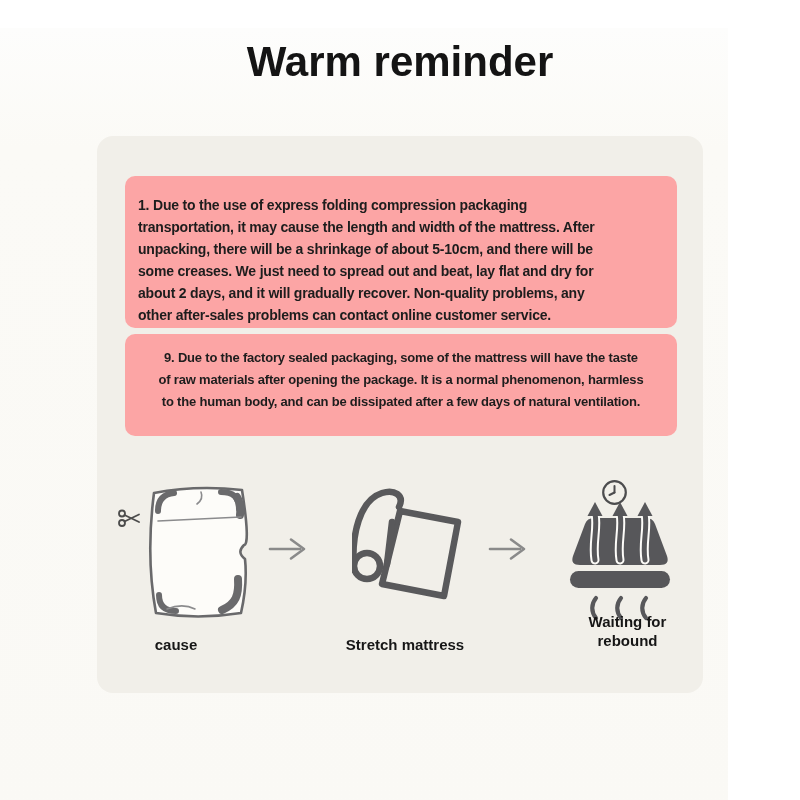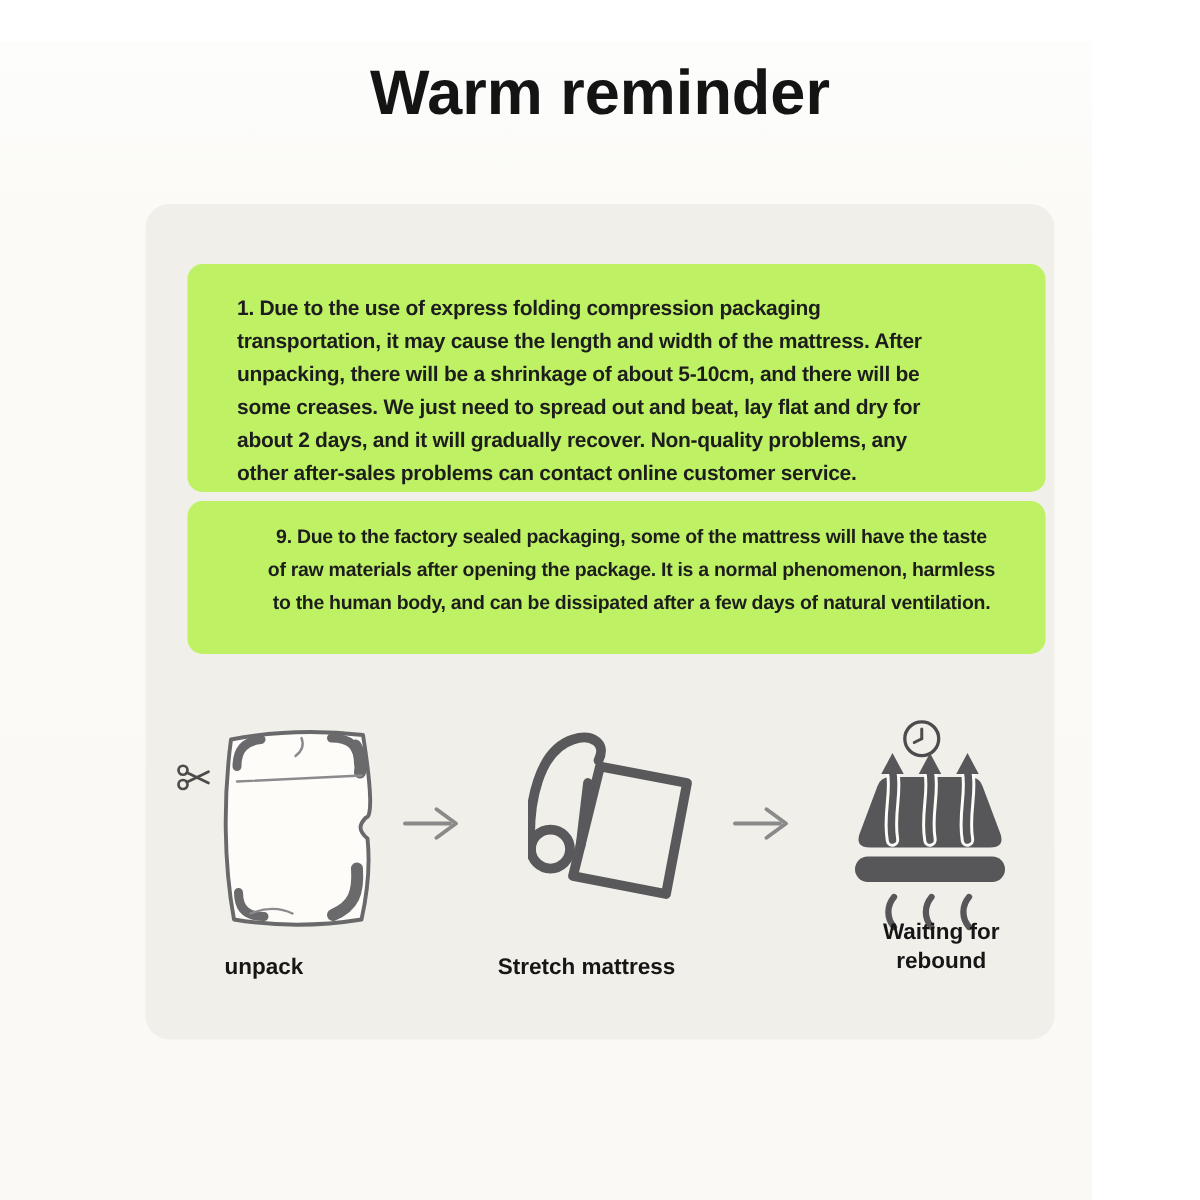--- a/index.html
+++ b/index.html
@@ -13,22 +13,22 @@
     position:absolute; top:10px; left:0; width:800px; margin:0;
     text-align:center; font-size:42px; font-weight:bold; color:#141414;
     letter-spacing:0px;
   }
   .card {
     position:absolute; left:97px; width:606px; background:#f1efe9;
   }
   .card-main { top:108px; height:557px; border-radius:16px; }
   .card-bottom { top:678px; height:122px; border-radius:14px 14px 0 0; }
   .white-box {
-    position:absolute; left:28px; width:552px; background:#bef264;
-    border-radius:10px; overflow:hidden;padding-left:20px;
+    position:absolute; left:28px; width:552px; background:#fca5a5;
+    border-radius:10px; overflow:hidden;
   }
   .box1 { top:40px; height:152px; }
   .box2 { top:198px; height:102px; }
   .note-box { top:16px; left:26px; width:554px; height:106px; border-radius:10px 10px 0 0; }
   .para {
     margin:0; white-space:pre-line; color:#1d1d1d; font-weight:bold;
     letter-spacing:-0.2px;
   }
   .p1 { padding:18px 10px 0 13px; font-size:14px; line-height:22px; text-align:left; }
   .p2 { padding:13px 6px 0 6px; font-size:13px; line-height:22px; text-align:center; }
@@ -85,39 +85,39 @@
         <path d="M14,112 C14,124 21,128 31,128" stroke-width="6"></path>
         <path d="M93,96 C94,112 91,121 77,127" stroke-width="8"></path>
       </g>
       <g stroke="#8b8b8d" fill="none" stroke-linecap="round" stroke-width="1.6">
         <path d="M13,38 L96,34"></path>
         <path d="M56,9 C58,14 56,18 52,21"></path>
         <path d="M22,126 C32,122 42,122 50,126"></path>
       </g>
     </svg>
 
-    <div class="step-label" style="left:19px; top:499px; width:120px;">unpack</div>
+    <div class="step-label" style="left:19px; top:499px; width:120px;">cause</div>
 
     <svg class="step-arrow" style="left:170px; top:400px;" width="42" height="26" viewBox="0 0 42 26">
       <g stroke="#8a8a8a" stroke-width="2.6" fill="none" stroke-linecap="round" stroke-linejoin="round">
         <path d="M3,13 L33,13"></path>
         <path d="M24,3.5 L37,13 L24,22.5"></path>
       </g>
     </svg>
 
     <svg class="step-icon" style="left:255px; top:350px;" width="113" height="130" viewBox="0 0 113 130">
       <g stroke="#59595b" stroke-width="6.5" fill="none" stroke-linecap="round" stroke-linejoin="round">
         <path d="M48,25 L106,36 L92,110 L30,98 Z"></path>
         <path d="M2,84 C-1,48 8,14 30,7 C42,3 53,9 47,21"></path>
         <circle cx="15" cy="80" r="13"></circle>
         <path d="M40,36 L35,78"></path>
       </g>
     </svg>
 
-    <div class="step-label" style="left:214px; top:499px; width:160px;">Stretch mattress</div>
+    <div class="step-label" style="left:228px; top:499px; width:160px;">Stretch mattress</div>
 
     <svg class="step-arrow" style="left:390px; top:400px;" width="42" height="26" viewBox="0 0 42 26">
       <g stroke="#8a8a8a" stroke-width="2.6" fill="none" stroke-linecap="round" stroke-linejoin="round">
         <path d="M3,13 L33,13"></path>
         <path d="M24,3.5 L37,13 L24,22.5"></path>
       </g>
     </svg>
 
     <svg class="step-icon" style="left:504px; top:343px;" width="27" height="27" viewBox="0 0 27 27">
       <circle cx="13.5" cy="13.5" r="11.3" fill="none" stroke="#4c4c4e" stroke-width="2.2"></circle>

